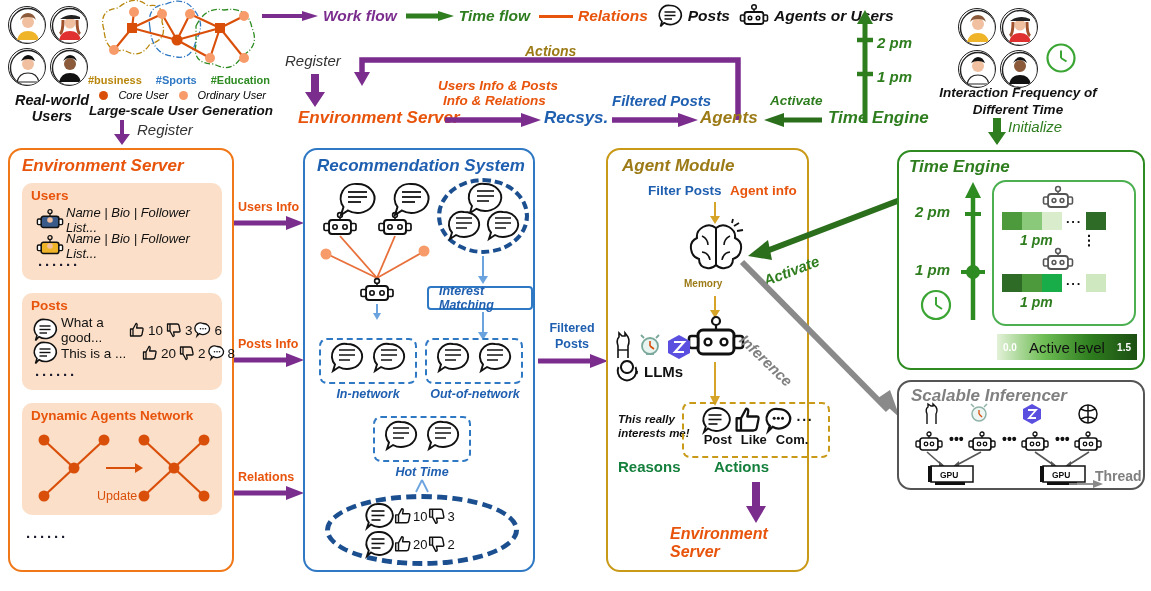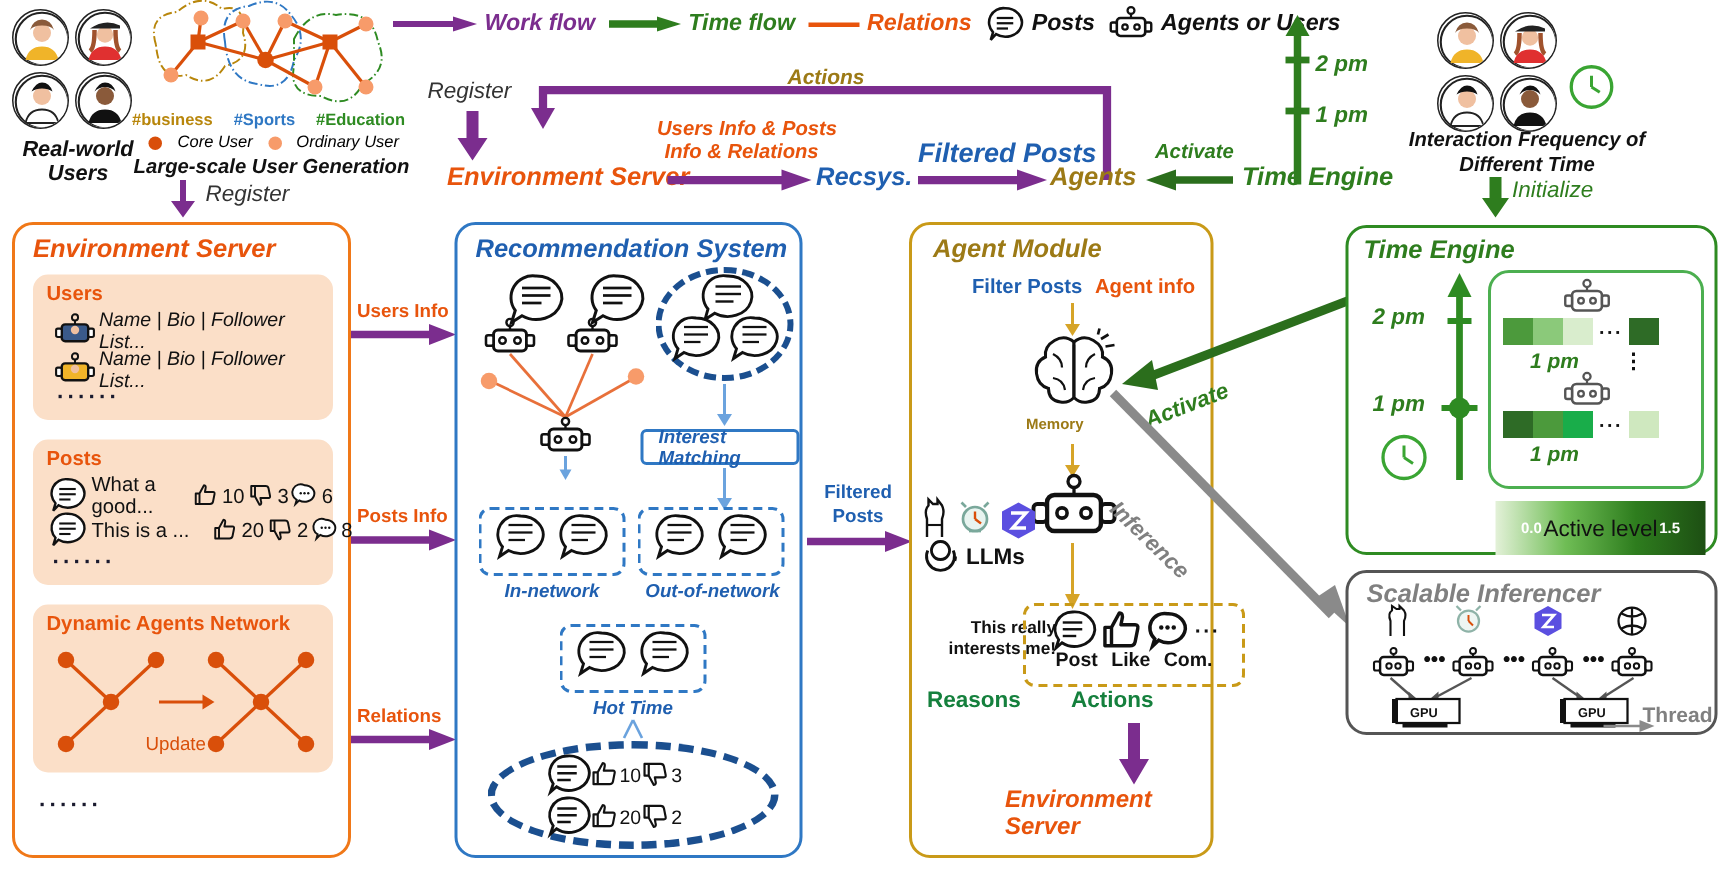--- a/index.html
+++ b/index.html
@@ -233,21 +233,21 @@
   </div>
   <div class="abs it bold c-orange" style="left:438px; top:78px; font-size:13.5px;">Users Info &amp; Posts</div>
   <div class="abs it bold c-orange" style="left:443px; top:93px; font-size:13.5px;">Info &amp; Relations</div>
 
   <div class="abs" style="left:612px; top:113px;">
     <svg width="86" height="14">
         <line x1="0" y1="7" x2="68" y2="7" stroke="#7b2d8e" stroke-width="5.5"></line>
         <path d="M66 0 L86 7 L66 14 Z" fill="#7b2d8e"></path>
       </svg>
   </div>
-  <div class="abs it bold c-blue" style="left:612px; top:92px; font-size:18px;">Filtered Posts</div>
+  <div class="abs it bold c-blue" style="left:612px; top:92px; font-size:15px;">Filtered Posts</div>
 
   <div class="abs" style="left:764px; top:113px;">
     <svg width="60" height="14">
         <line x1="58" y1="7" x2="18" y2="7" stroke="#2b6e1c" stroke-width="5"></line>
         <path d="M20 0 L0 7 L20 14 Z" fill="#2b6e1c"></path>
       </svg>
   </div>
   <div class="abs it bold c-green" style="left:770px; top:93px; font-size:13.5px;">Activate</div>
 
   <div class="abs" style="left:850px; top:8px;">
@@ -725,21 +725,21 @@
       <span class="bold c-black" style="font-size:15px;">LLMs</span>
     </div>
 
     <div class="abs" style="left:100px; top:212px;">
       <svg width="14" height="44">
           <line x1="7" y1="0" x2="7" y2="36" stroke="#d6a428" stroke-width="2"></line>
           <path d="M2 34 L7 44 L12 34 Z" fill="#d6a428"></path>
         </svg>
     </div>
 
-    <div class="abs bold c-black" style="left:10px; top:262px; width:86px; text-align:right; font-size:11.5px; line-height:14px;">
+    <div class="abs bold c-black" style="left:10px; top:262px; width:86px; text-align:left; font-size:11.5px; line-height:14px;font-style:italic;">
       <span>This really</span><br>
       <span>interests me!</span>
     </div>
     <div class="abs dash-gold" style="left:74px; top:252px; width:148px; height:56px;">
       <div style="display:flex; align-items:center; justify-content:center; gap:2px; padding-top:2px;">
         <svg width="32" height="28" viewBox="0 0 30 28">
             <path d="M15 2 a13.5 11.5 0 1 1 -7 20.5 L4 26 L5.8 20.5 A11.5 11.5 0 0 1 15 2 z" fill="#fff" stroke="#111" stroke-width="1.9"></path>
             <line x1="8.5" y1="9" x2="21.5" y2="9" stroke="#111" stroke-width="1.6"></line>
             <line x1="8.5" y1="13.5" x2="21.5" y2="13.5" stroke="#111" stroke-width="1.6"></line>
             <line x1="8.5" y1="18" x2="17.5" y2="18" stroke="#111" stroke-width="1.6"></line>
@@ -846,21 +846,21 @@
       <div class="abs" style="left:8px; top:92px; display:flex; align-items:center;">
         <span class="hm-cell" style="width:20px;height:18px;background:#2e6b26;"></span>
         <span class="hm-cell" style="width:20px;height:18px;background:#4c9a3c;"></span>
         <span class="hm-cell" style="width:20px;height:18px;background:#19ad4a;"></span>
         <span style="font-weight:bold;font-size:13px;color:#111;margin:0 4px;letter-spacing:1px;">···</span>
         <span class="hm-cell" style="width:20px;height:18px;background:#cfe8bf;"></span>
       </div>
       <div class="abs ital-bold c-green" style="left:26px; top:112px; font-size:14px;">1 pm</div>
     </div>
 
-    <div class="abs" style="left:98px; top:182px; width:140px; height:36px; background:linear-gradient(90deg,#e3f1d8,#6fbd55,#2e7d1e,#1d4f13); display:flex; align-items:center; justify-content:space-between; padding:0 17px;">
+    <div class="abs" style="left:98px; top:182px; width:140px; height:26px; background:linear-gradient(90deg,#e3f1d8,#6fbd55,#2e7d1e,#1d4f13); display:flex; align-items:center; justify-content:space-between; padding:0 6px;">
       <span style="font-size:10px; color:#fff; font-weight:bold;">0.0</span>
       <span style="font-size:15px; color:#111;">Active level</span>
       <span style="font-size:10px; color:#fff; font-weight:bold;">1.5</span>
     </div>
   </div>
 
   <div class="abs panel" id="inf-panel">
     <div class="panel-title c-gray abs" style="left:12px; top:4px;">Scalable Inferencer</div>
     <div class="abs" style="left:10px; top:22px;">
       <svg width="228" height="84" viewBox="0 0 228 84">

